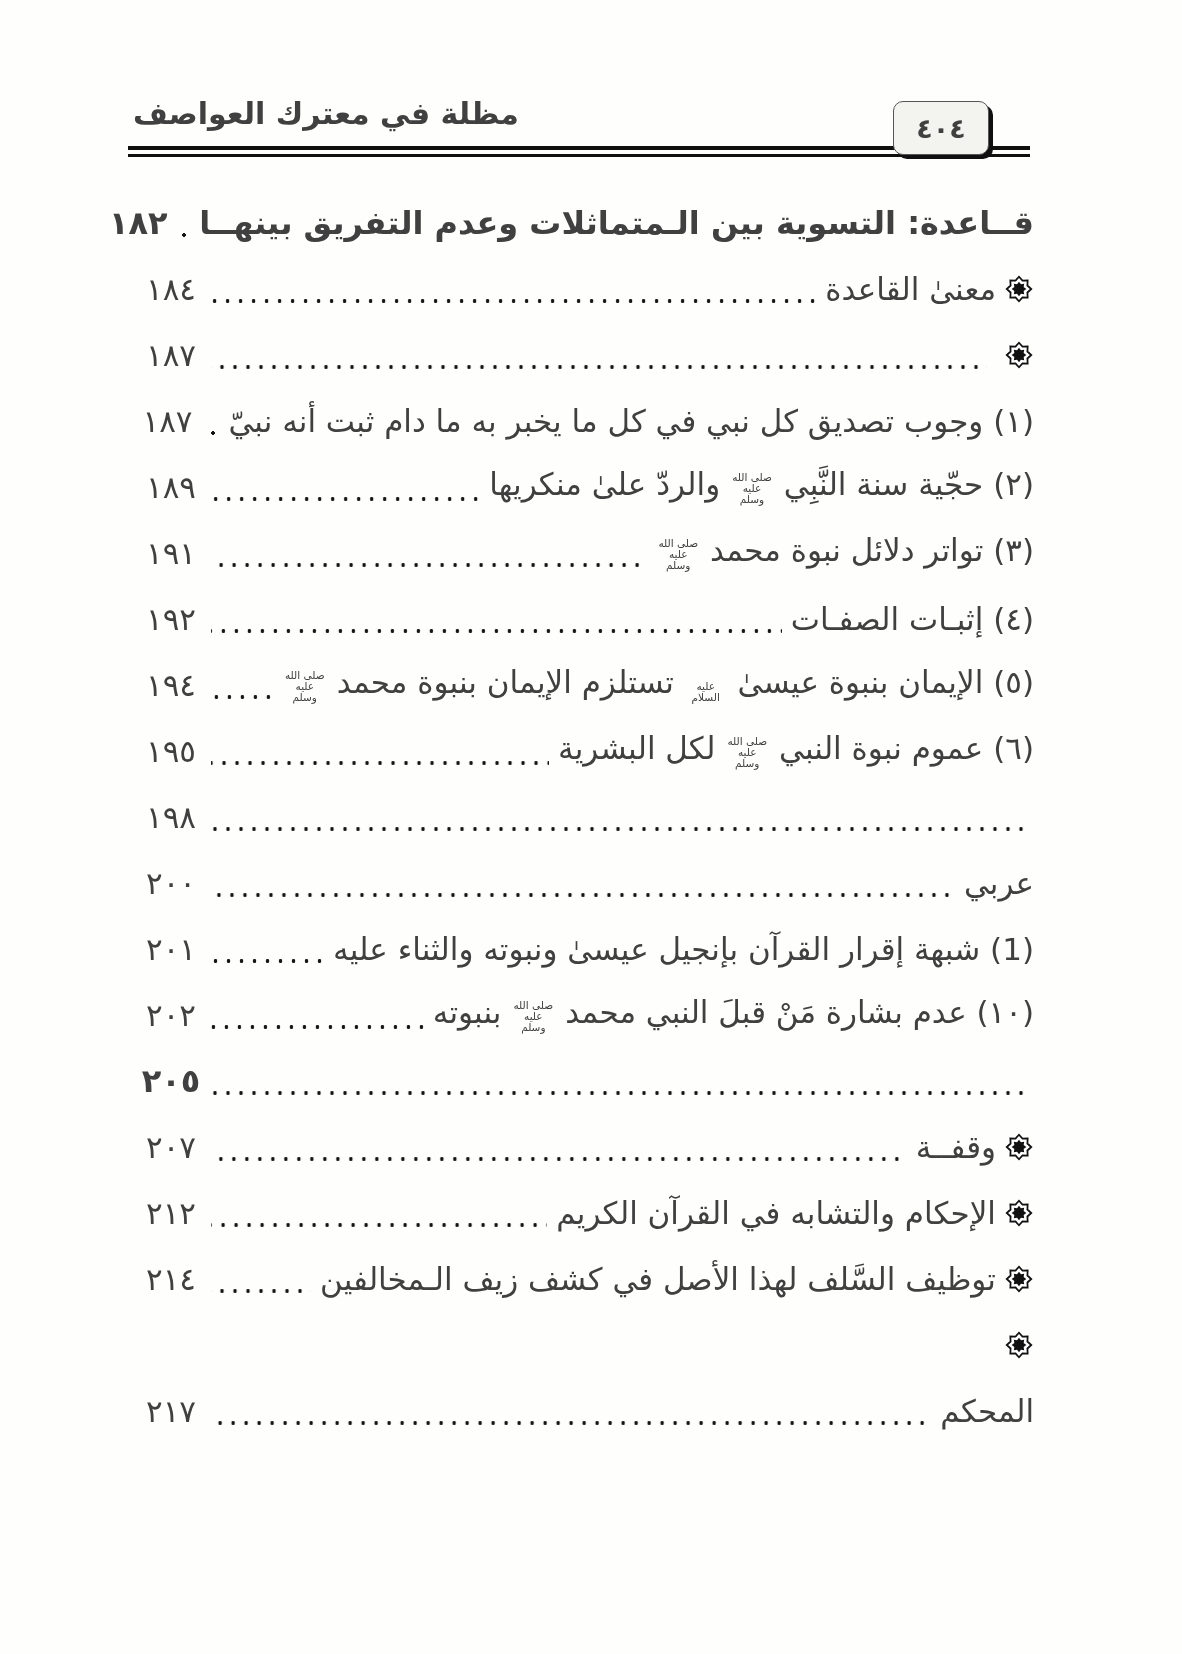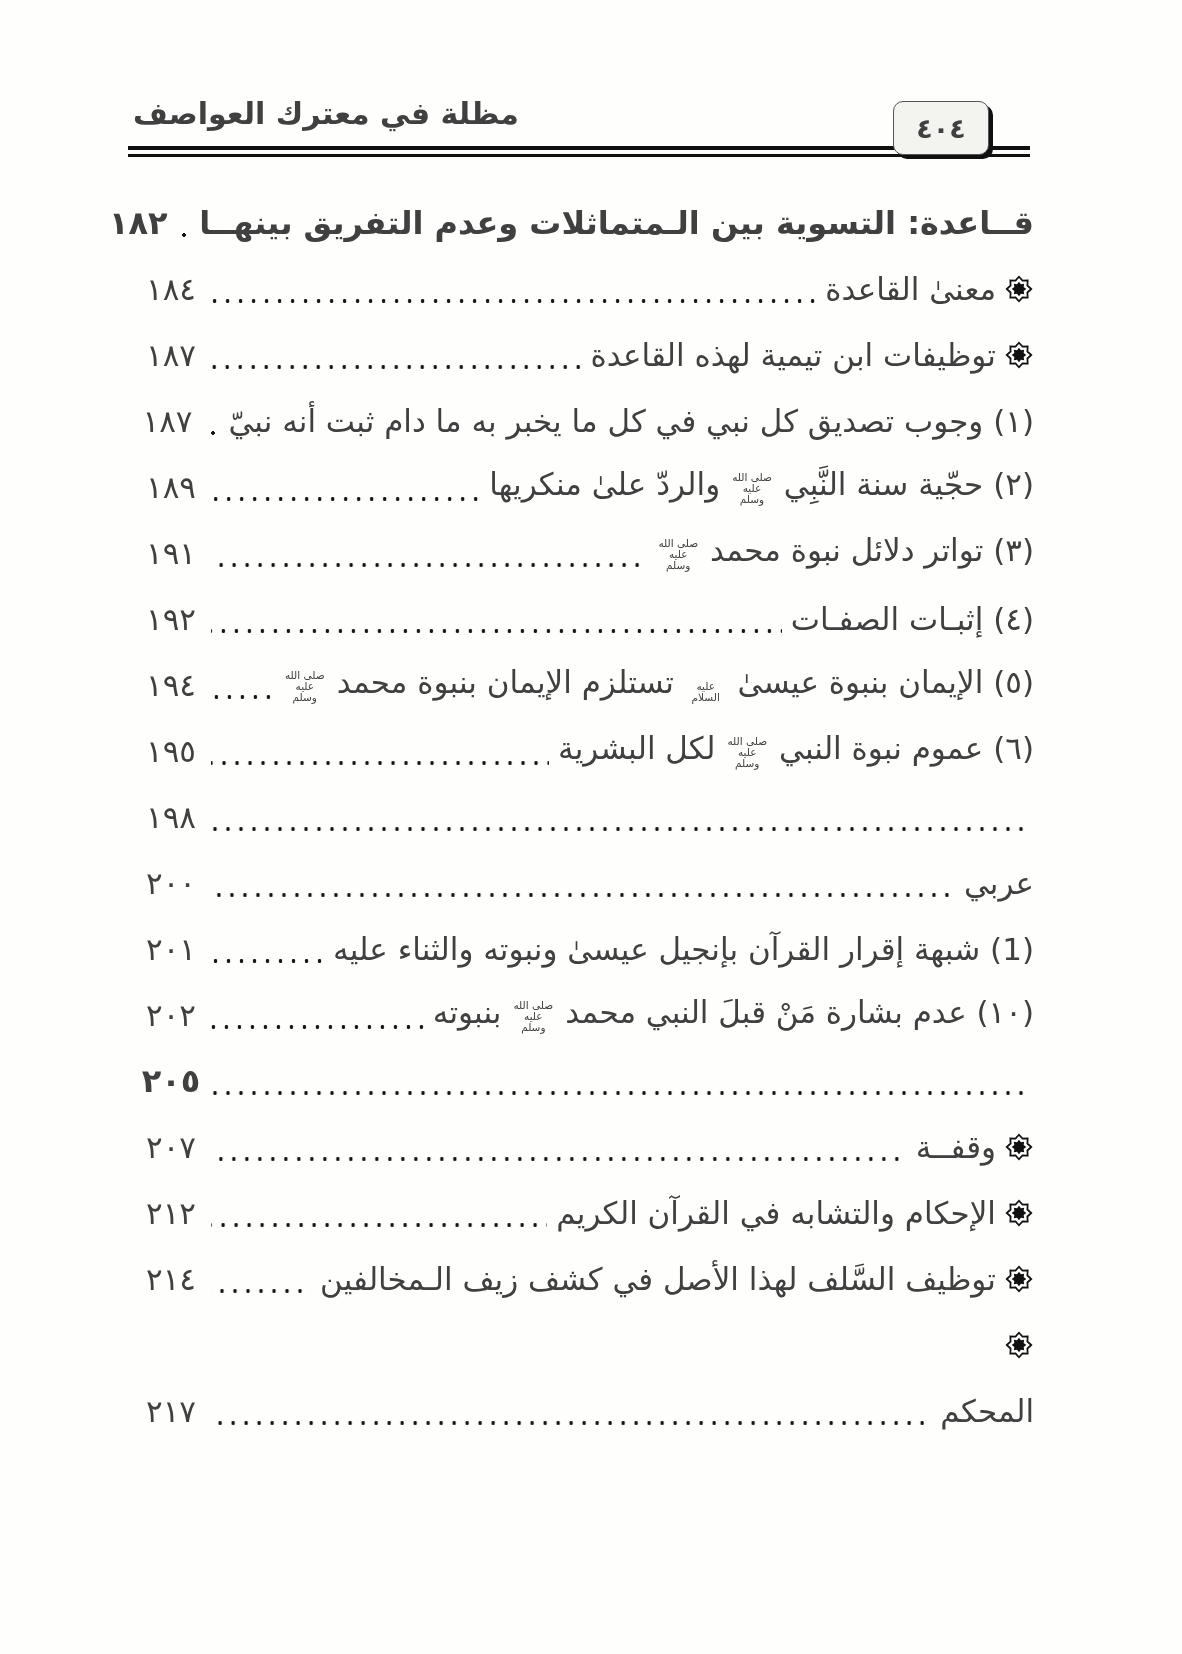--- a/index.html
+++ b/index.html
@@ -130,21 +130,20 @@
         <span class="leader"></span>
         <span class="entry-page">١٨٤</span>
       </div>
       <div class="entry">
         <span class="bullet-icon">
           <svg width="28" height="28" viewBox="0 0 24 24">
             <polygon points="22.5,12 19.2,14.98 19.42,19.42 14.99,19.2 12,22.5 9.01,19.2 4.58,19.42 4.8,14.98 1.5,12 4.8,9.02 4.58,4.58 9.01,4.8 12,1.5 14.99,4.8 19.42,4.58 19.2,9.02" fill="#fff" stroke="#111" stroke-width="1.5"></polygon>
             <polygon points="18.3,12 15.97,13.65 16.45,16.45 13.65,15.97 12,18.3 10.35,15.97 7.55,16.45 8.03,13.65 5.7,12 8.03,10.35 7.55,7.55 10.35,8.03 12,5.7 13.65,8.03 16.45,7.55 15.97,10.35" fill="#111"></polygon>
           </svg>
         </span>
-        <span class="entry-title">توظيفات ابن تيمية لهذه القاعدة</span>
         <span class="leader"></span>
         <span class="entry-page">١٨٧</span>
       </div>
       <div class="entry">
         <span class="entry-title">(١) وجوب تصديق كل نبي في كل ما يخبر به ما دام ثبت أنه نبيّ</span>
         <span class="leader"></span>
         <span class="entry-page">١٨٧</span>
       </div>
       <div class="entry">
         <span class="entry-title">(٢) حجّية سنة النَّبِي <span class="honorific">صلى الله عليه وسلم</span> والردّ علىٰ منكريها</span>

